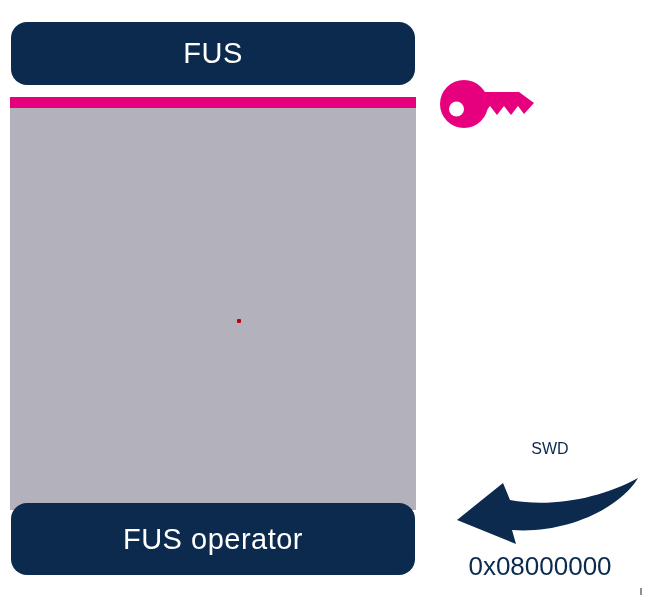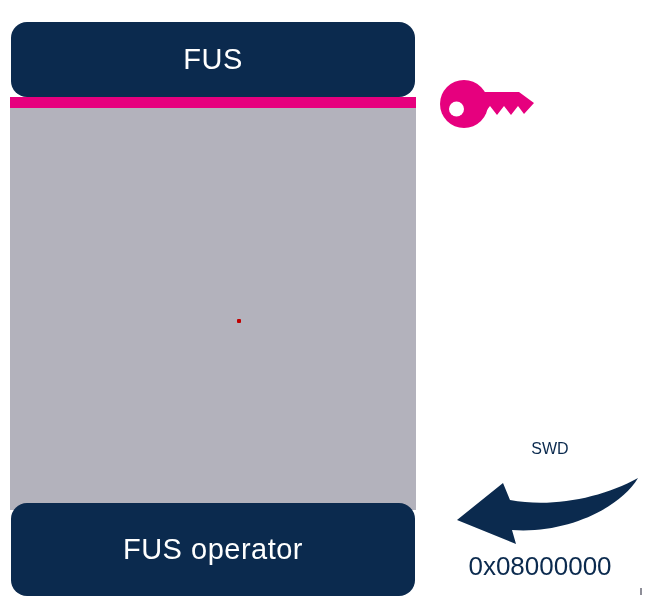--- a/index.html
+++ b/index.html
@@ -37,22 +37,22 @@
     width: 404px;
     background: var(--navy, #0b2a4e);
     border-radius: 16px;
     display: flex;
     align-items: center;
     justify-content: center;
     color: #ffffff;
     font-size: 29px;
     letter-spacing: 0.5px;
   }
-  .block.header { top: 22px; height: 75px; }
-  .block.footer { top: 503px; height: 93px; }
+  .block.header { top: 22px; height: 63px; }
+  .block.footer { top: 503px; height: 72px; }
   .key-icon-wrap {
     position: absolute;
     left: 440px;
     top: 80px;
     width: 95px;
     height: 48px;
     color: var(--magenta, #e6007e);
   }
   .arrow-wrap {
     position: absolute;

